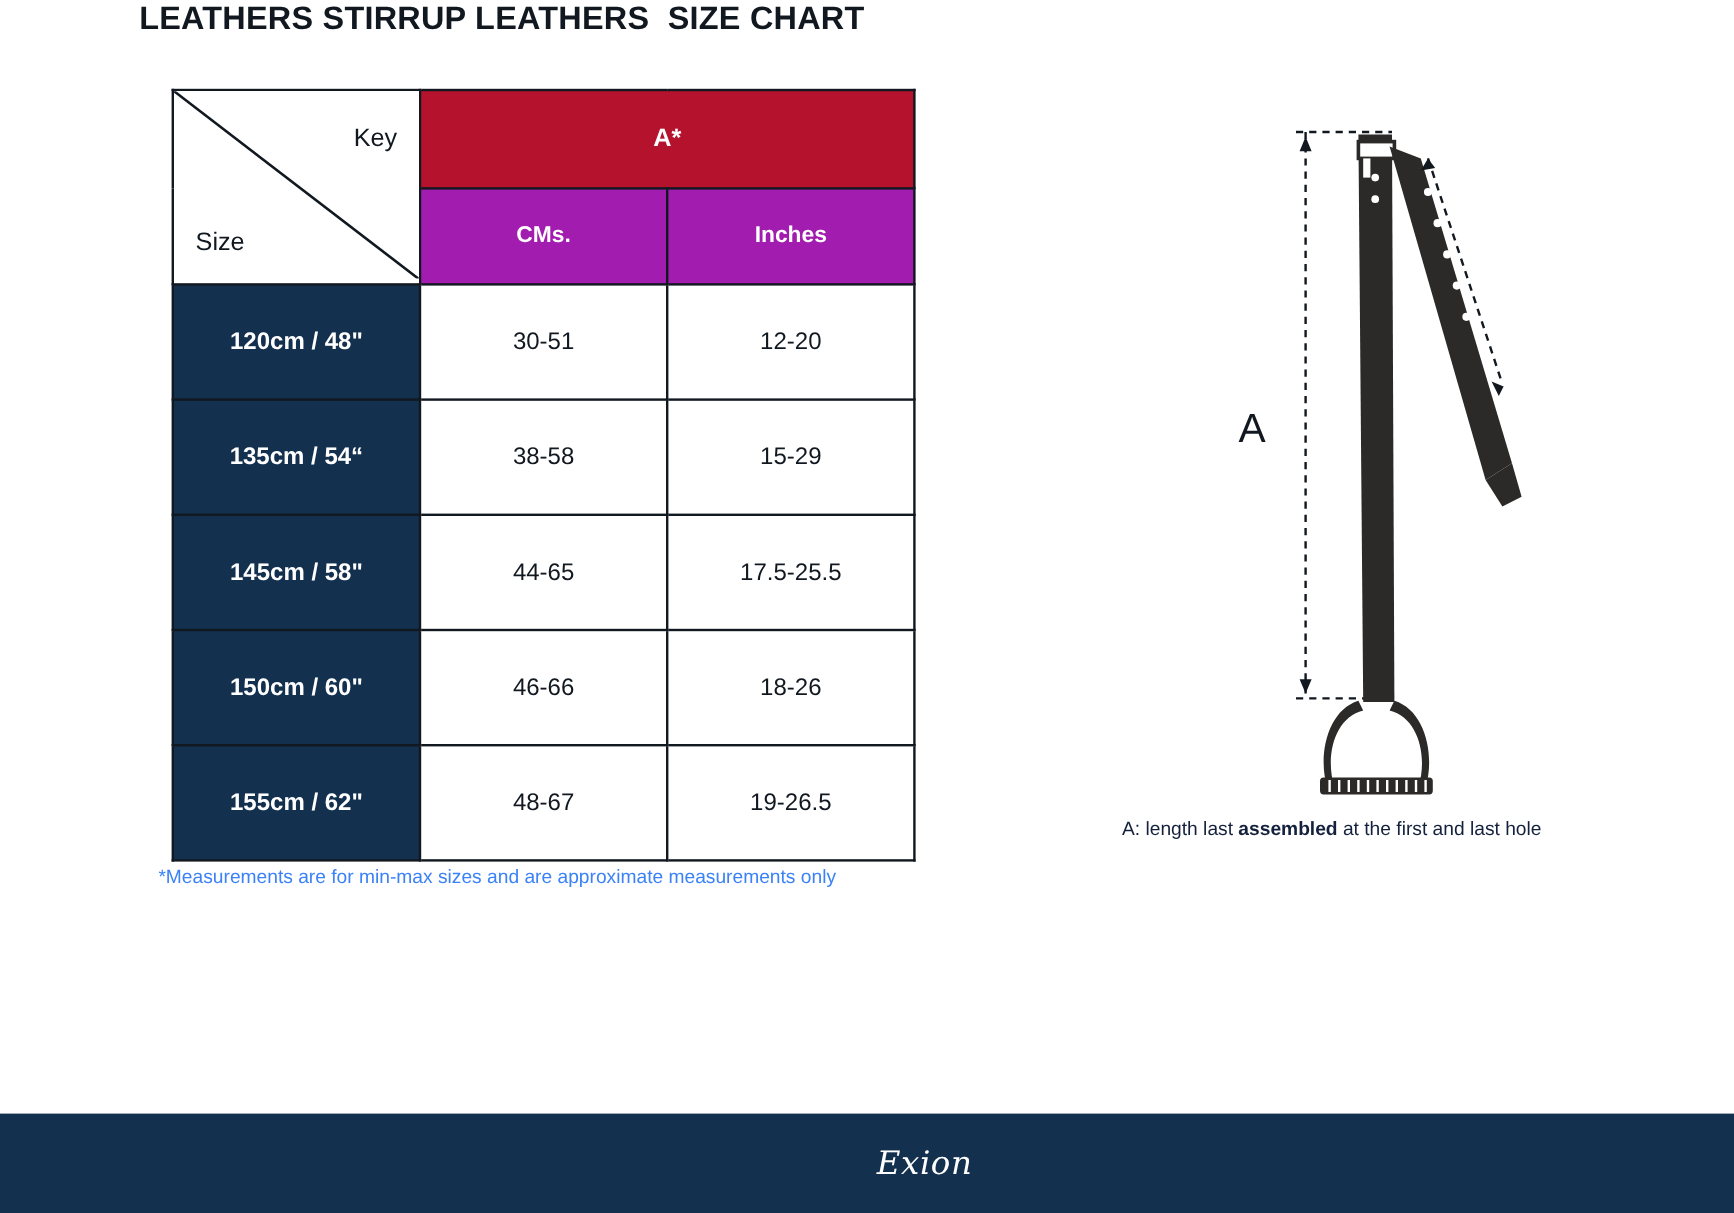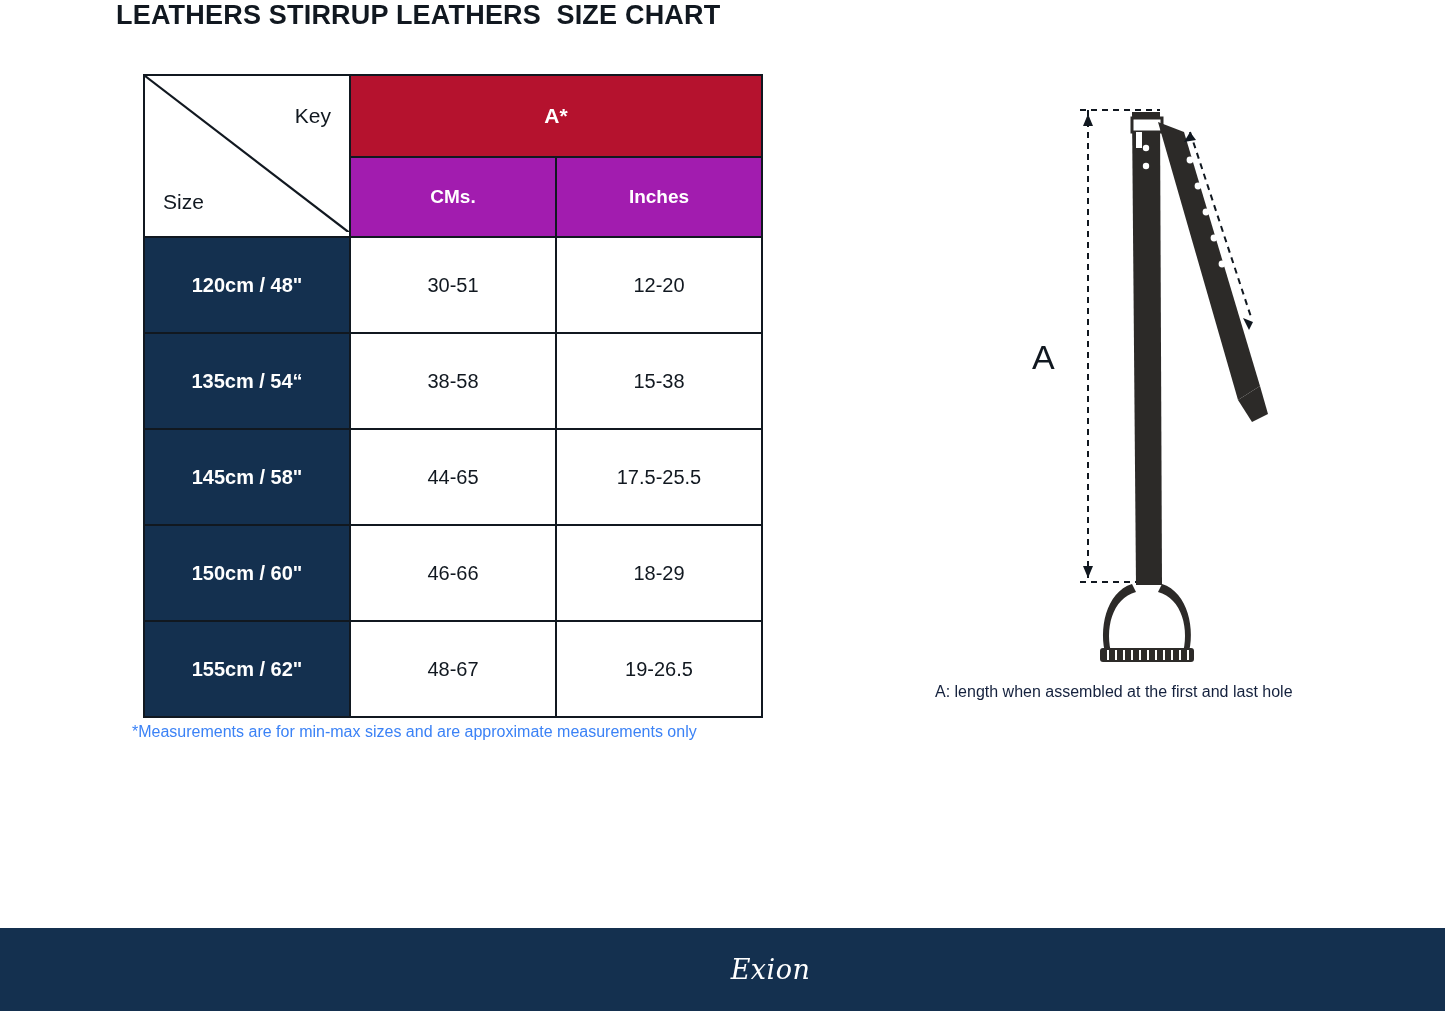--- a/index.html
+++ b/index.html
@@ -121,21 +121,21 @@
     width: 480px;
     height: 620px;
   }
   .diagram-caption {
     position: absolute;
     left: 935px;
     top: 683px;
     font-size: 16px;
     color: #14213d;
   }
-  .diagram-caption b { font-weight: normal; }
+  .diagram-caption b { font-weight: bold; }
 
   .letter-a {
     position: absolute;
     left: 1032px;
     top: 338px;
     font-size: 34px;
     color: #111820;
   }
 
   
@@ -192,31 +192,31 @@
     </tr>
 
     <tr>
       <td class="row-size">120cm / 48"</td>
       <td class="row-val">30-51</td>
       <td class="row-val">12-20</td>
     </tr>
     <tr>
       <td class="row-size">135cm / 54“</td>
       <td class="row-val">38-58</td>
-      <td class="row-val">15-38</td>
+      <td class="row-val">15-29</td>
     </tr>
     <tr>
       <td class="row-size">145cm / 58"</td>
       <td class="row-val">44-65</td>
       <td class="row-val">17.5-25.5</td>
     </tr>
     <tr>
       <td class="row-size">150cm / 60"</td>
       <td class="row-val">46-66</td>
-      <td class="row-val">18-29</td>
+      <td class="row-val">18-26</td>
     </tr>
     <tr>
       <td class="row-size">155cm / 62"</td>
       <td class="row-val">48-67</td>
       <td class="row-val">19-26.5</td>
     </tr>
   </tbody>
 </table>
 
 <div class="footnote">*Measurements are for min-max sizes and are approximate measurements only</div>
@@ -274,18 +274,18 @@
       <line x1="272" y1="580" x2="272" y2="590"></line>
       <line x1="280" y1="580" x2="280" y2="590"></line>
       <line x1="288" y1="580" x2="288" y2="590"></line>
     </g>
   </svg>
 </div>
 
 <div class="letter-a">A</div>
 
 <div class="diagram-caption">
-  <span>A: length when </span><b>assembled</b><span> at the first and last hole</span>
+  <span>A: length last </span><b>assembled</b><span> at the first and last hole</span>
 </div>
 
 <div class="footer">
   <div class="footer-logo">Exion</div>
 </div>
 
 </body></html>

